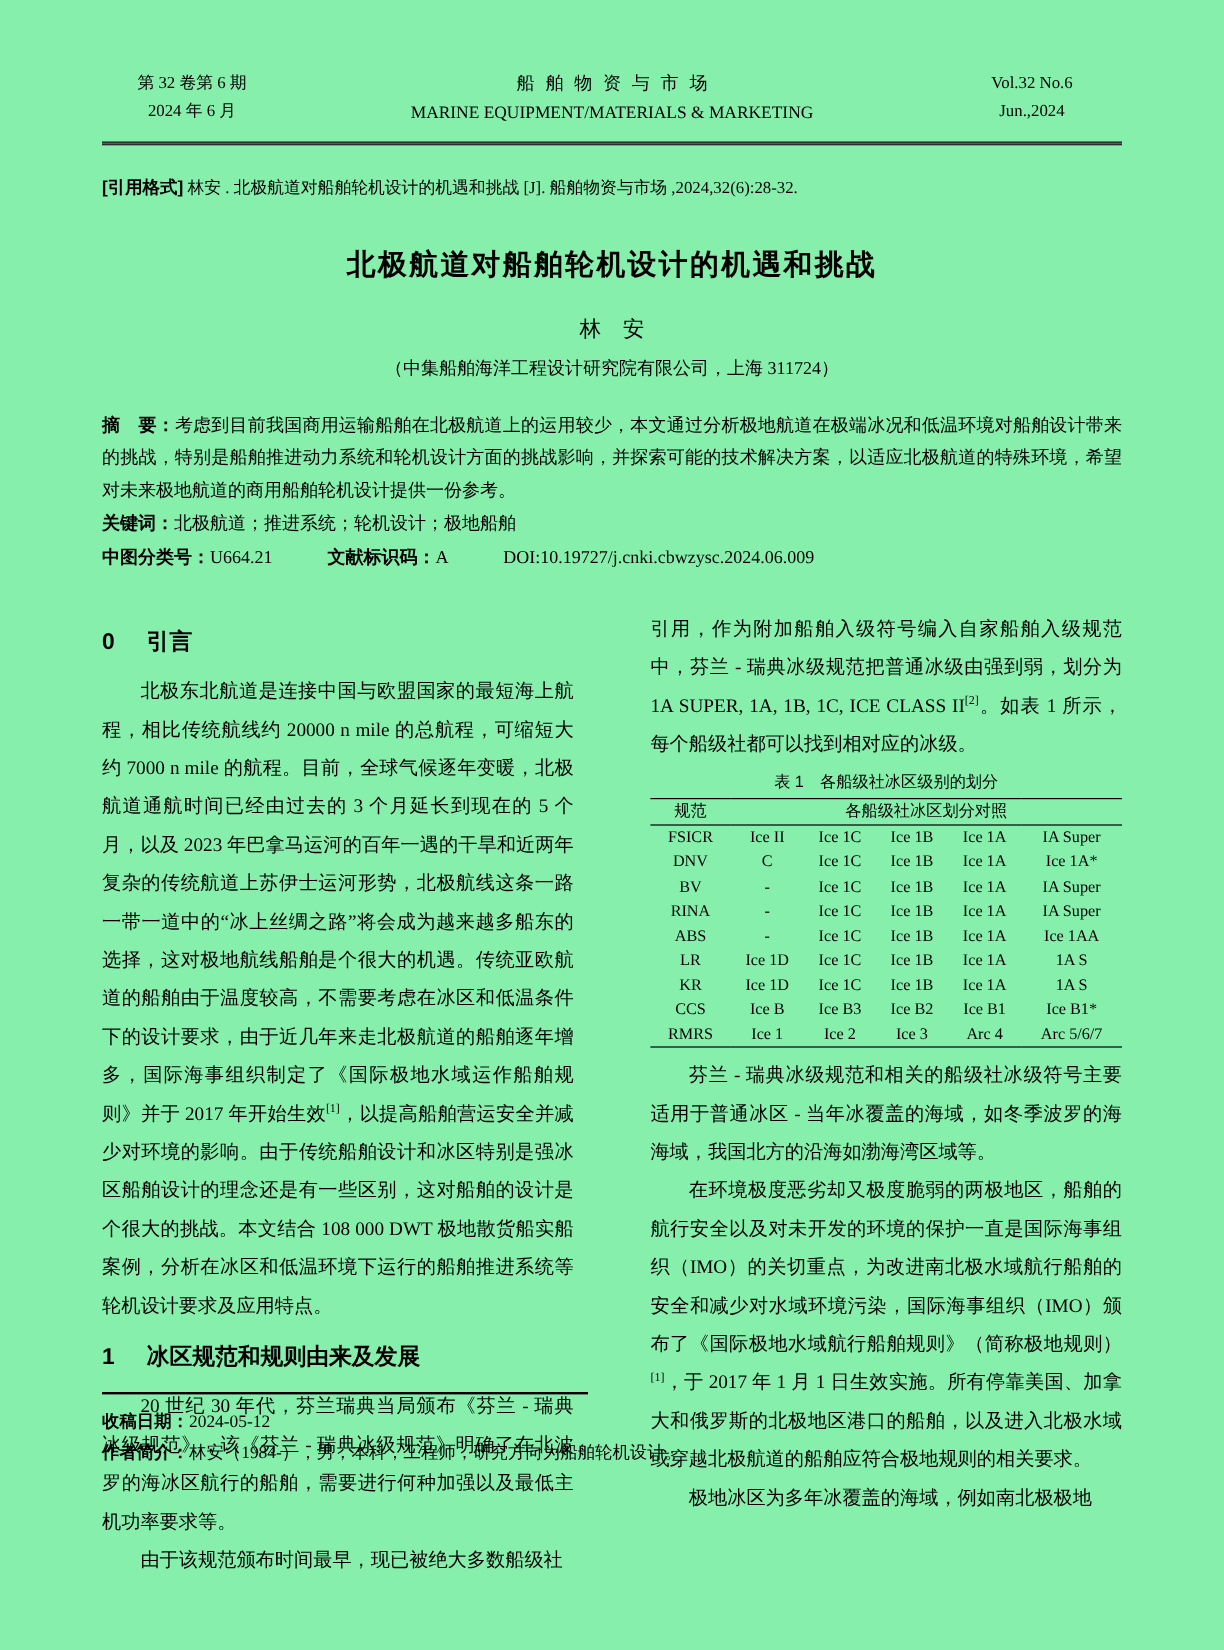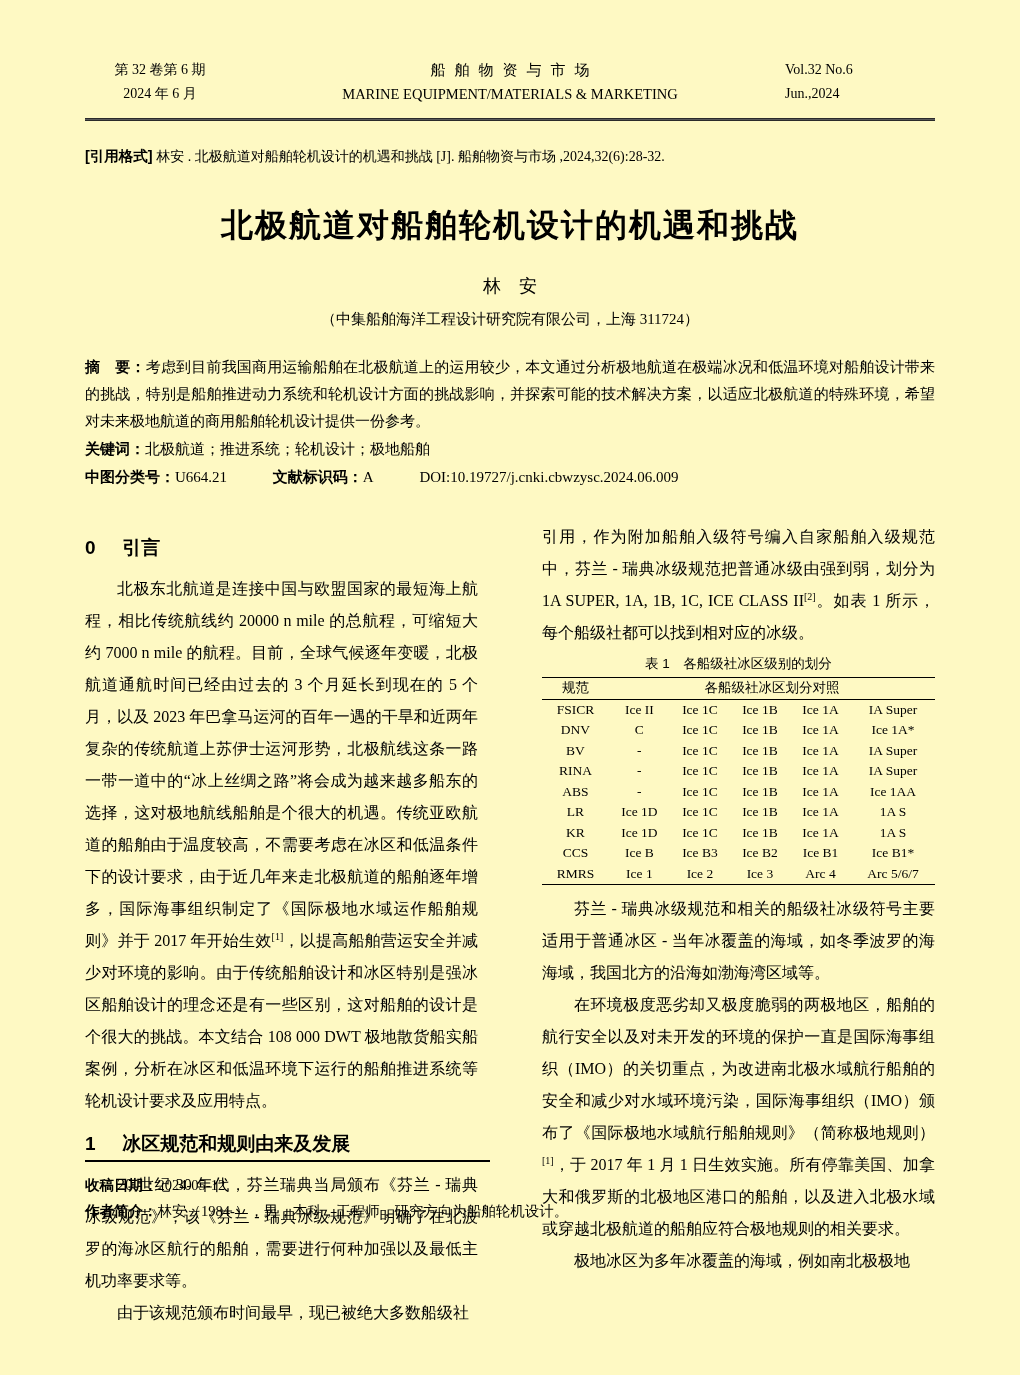--- a/index.html
+++ b/index.html
@@ -3,38 +3,38 @@
 <meta charset="utf-8">
 <style>
   * { margin: 0; padding: 0; box-sizing: border-box; }
   html, body { background: #ffffff; }
   body { font-family: "Liberation Serif", "DejaVu Serif", serif; color: #000; }
   .page {
     position: relative;
     width: 1020px;
     height: 1375px;
     margin: 0 auto;
-    background: #fef9c3;
+    background: #86efac;
     padding: 58px 85px 0 85px;
     overflow: hidden;
   }
   
   .jheader { display: flex; justify-content: space-between; align-items: flex-start; font-size: 14px; line-height: 24px; }
   .hdr-left, .hdr-right { width: 150px; }
   .hdr-left { text-align: center; }
-  .hdr-right { }
+  .hdr-right { text-align: center; }
   .hdr-center { text-align: center; flex: 1; }
   .hdr-cn { letter-spacing: 0.6em; font-size: 15px; margin-left: 0.6em; }
   .hdr-en { font-size: 14.5px; }
   .header-rule { margin-top: 12px; height: 3px; background: #5a5a5a; border-top: 1px solid #2b2b2b; border-bottom: 1px solid #2b2b2b; }
   
   .citation { margin-top: 26px; font-size: 14px; }
   .citation b { font-family: "Liberation Sans", "DejaVu Sans", sans-serif; font-size: 14.5px; }
   
-  .title { text-align: center; font-family: "Liberation Sans", "DejaVu Sans", sans-serif; font-weight: bold; font-size: 32px; letter-spacing: 2px; margin-top: 38px; }
+  .title { text-align: center; font-family: "Liberation Sans", "DejaVu Sans", sans-serif; font-weight: bold; font-size: 24px; letter-spacing: 2px; margin-top: 38px; }
   .author { text-align: center; font-size: 18px; margin-top: 26px; }
   .affiliation { text-align: center; font-size: 15px; margin-top: 12px; }
   
   .abstract { margin-top: 24px; font-size: 15px; }
   .abstract p { line-height: 27px; text-align: justify; }
   .abstract .lbl, .clc-line b { font-family: Liberation Sans, sans-serif; font-weight: bold; }
   .clc-line .gap-r { margin-right: 42px; }
   
   .columns { display: flex; gap: 64px; margin-top: 30px; }
   .col { width: 405px; font-size: 16px; line-height: 32px; text-align: justify; }

